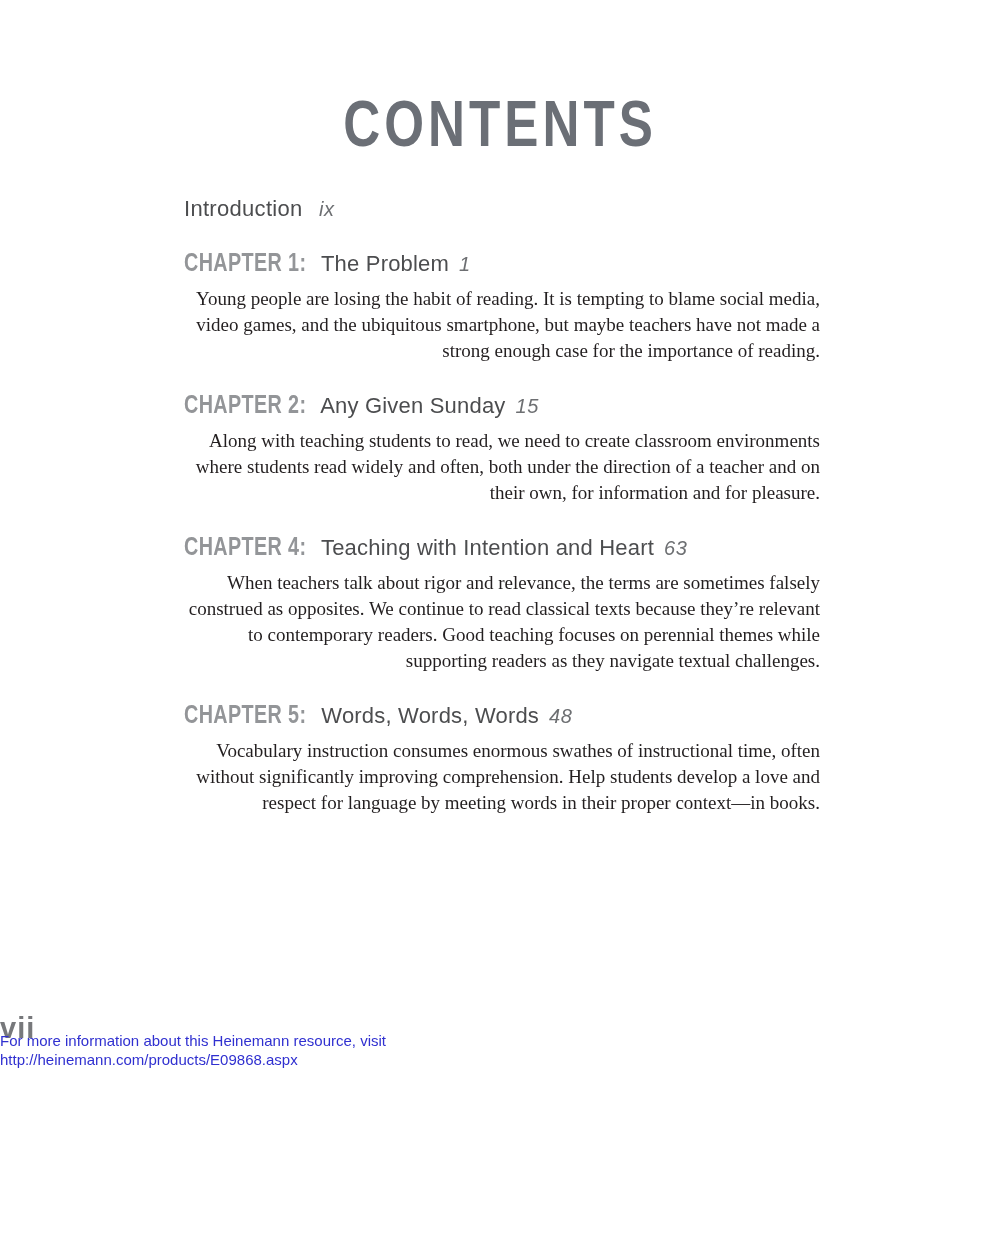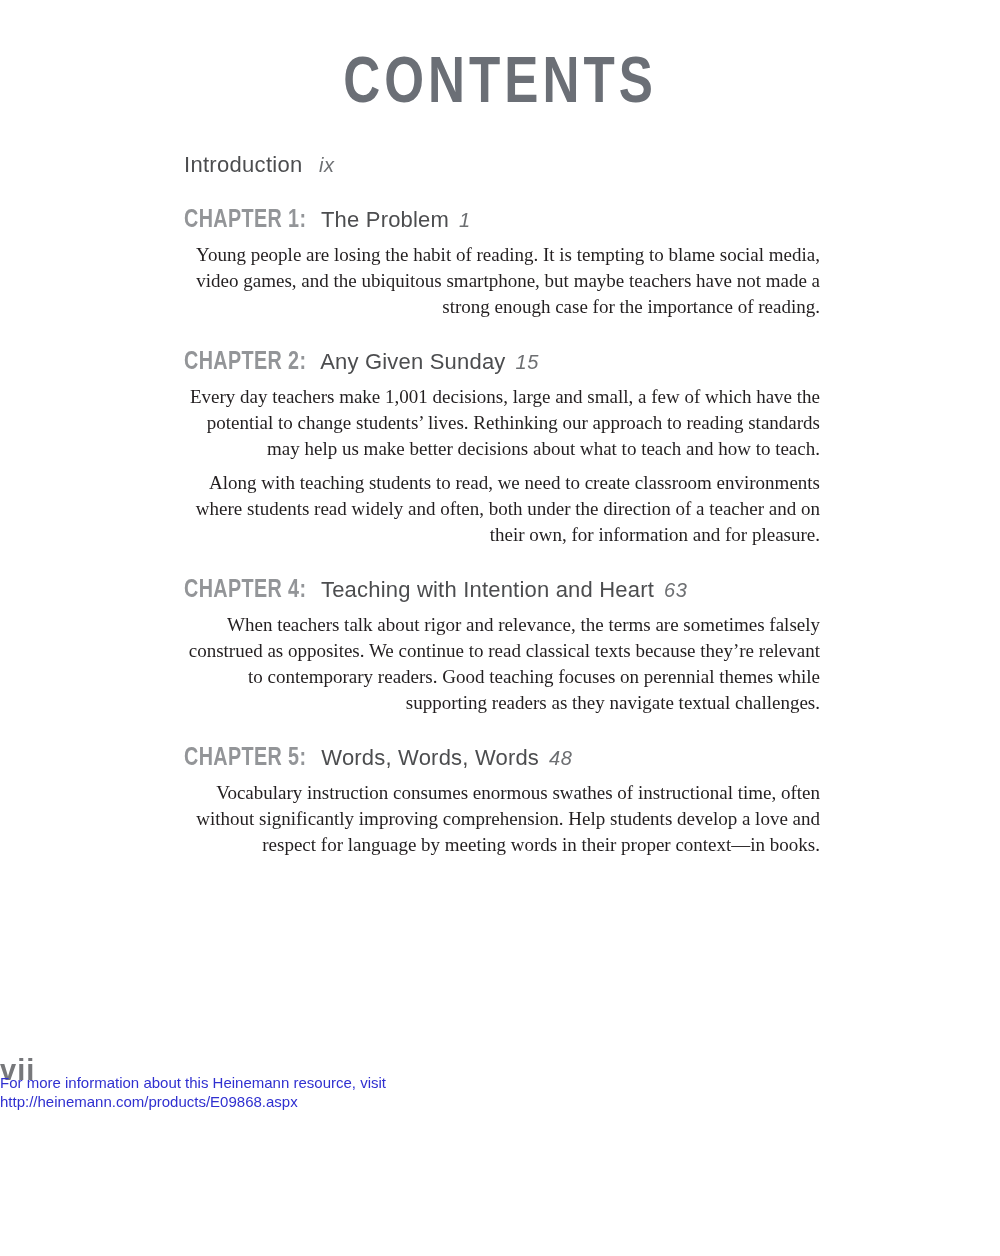--- a/index.html
+++ b/index.html
@@ -10,21 +10,21 @@
     --body-text:#231f20;
     --link-blue:#3030d0;
     --folio-gray:#77787b;
   }
   *{box-sizing:border-box;}
   html,body{margin:0;padding:0;background:#ffffff;}
   .page{
     width:1000px;height:1256px;position:relative;background:#ffffff;
     font-family:"Liberation Sans",sans-serif;overflow:hidden;
   }
-  .title-row{margin:0;padding-top:48px;text-align:center;}
+  .title-row{margin:0;padding-top:92px;text-align:center;}
   .book-title{
     display:inline-block;
     font-weight:bold;font-size:64px;line-height:1;letter-spacing:5px;
     color:var(--title-gray);
     transform:scaleX(0.8);
     transform-origin:50% 50%;
   }
   .content{margin-left:184px;width:636px;}
   .intro-line{margin-top:40px;font-size:22px;color:var(--heading-dark);letter-spacing:0.3px;}
   .chapter-heading{
@@ -74,21 +74,20 @@
       <span class="pagenum">ix</span>
     </div>
 
     <section>
       <h2 class="chapter-heading"><span class="chapter-label">CHAPTER 1:</span> <span class="chapter-title">The Problem</span><span class="pagenum">1</span></h2>
       <p class="chapter-desc">Young people are losing the habit of reading. It is tempting to blame social media, video games, and the ubiquitous smartphone, but maybe teachers have not made a strong enough case for the importance of reading.</p>
     </section>
 
     <section>
       <h2 class="chapter-heading"><span class="chapter-label">CHAPTER 2:</span> <span class="chapter-title">Any Given Sunday</span><span class="pagenum">15</span></h2>
-      <p class="chapter-desc">Every day teachers make 1,001 decisions, large and small, a few of which have the potential to change students’ lives. Rethinking our approach to reading standards may help us make better decisions about what to teach and how to teach.</p>
     </section>
 
     <section>
       <p class="chapter-desc">Along with teaching students to read, we need to create classroom environments where students read widely and often, both under the direction of a teacher and on their own, for information and for pleasure.</p>
     </section>
 
     <section>
       <h2 class="chapter-heading"><span class="chapter-label">CHAPTER 4:</span> <span class="chapter-title">Teaching with Intention and Heart</span><span class="pagenum">63</span></h2>
       <p class="chapter-desc">When teachers talk about rigor and relevance, the terms are sometimes falsely construed as opposites. We continue to read classical texts because they’re relevant to contemporary readers. Good teaching focuses on perennial themes while supporting readers as they navigate textual challenges.</p>
     </section>

